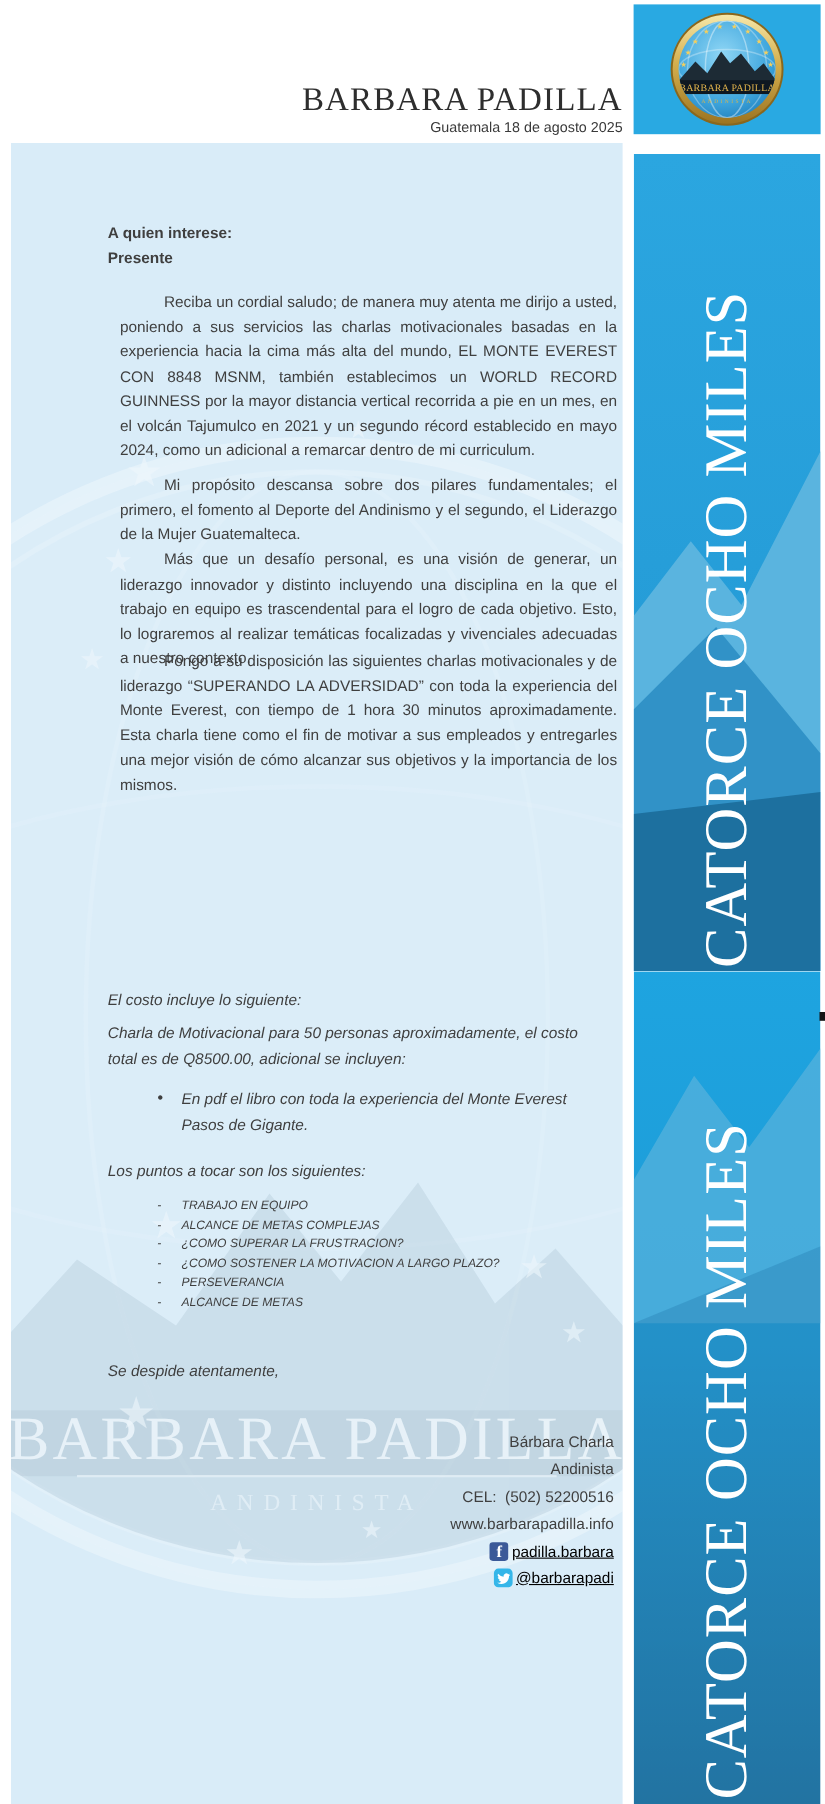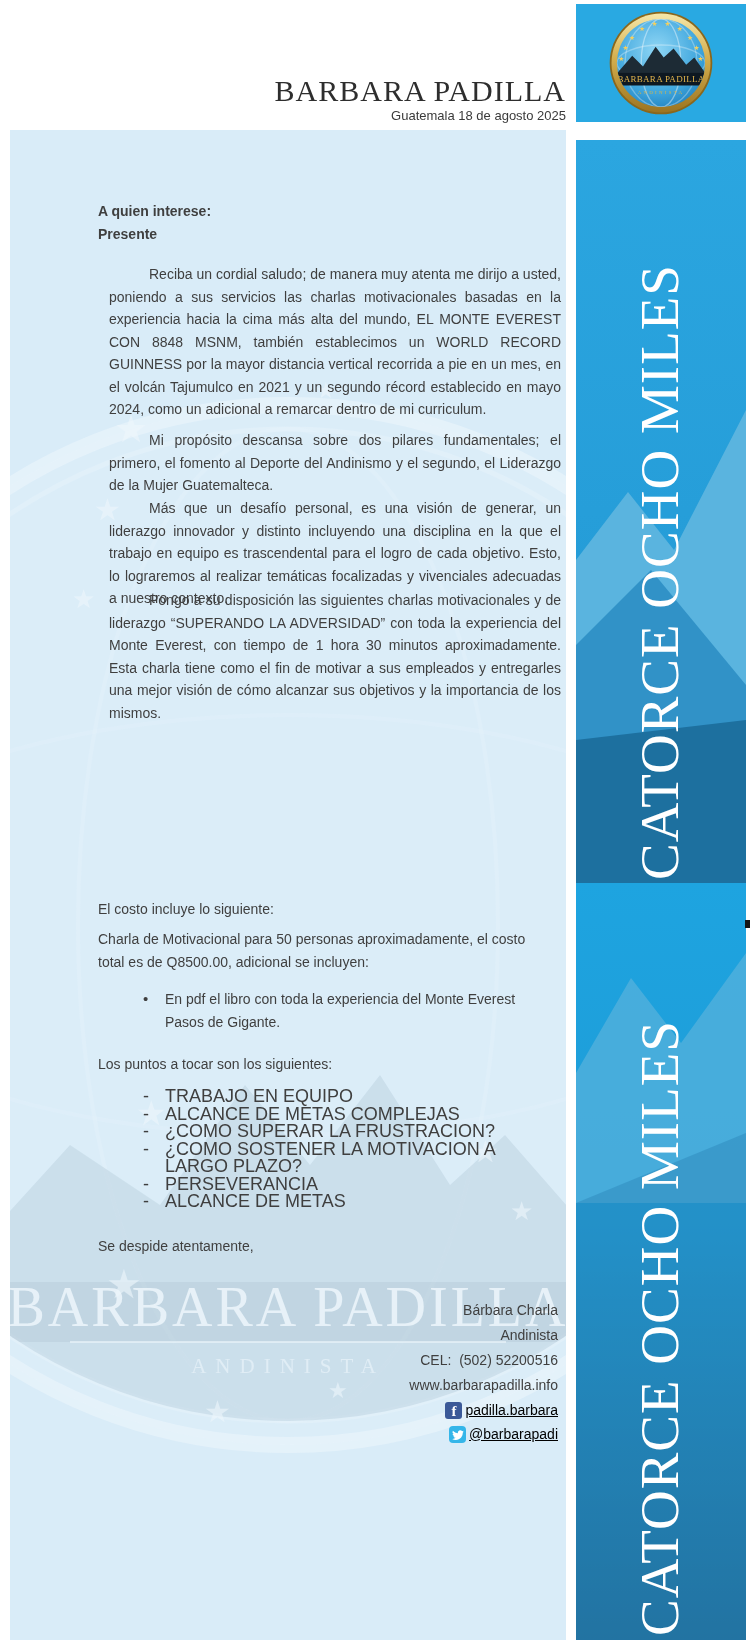--- a/index.html
+++ b/index.html
@@ -11,24 +11,24 @@
     font-family:"Liberation Serif","DejaVu Serif",serif;font-size:30px;letter-spacing:1px;color:#2e2e2e;}
   .header-date{position:absolute;top:108px;left:10px;width:556px;text-align:right;
     font-size:13px;font-weight:400;color:#3a3a3a;}
 
   
   .panel{position:absolute;top:130px;left:10px;width:556px;height:1510px;background:#d9ecf8;}
   .wm-svg{position:absolute;top:0;left:0;pointer-events:none;}
   .block{position:absolute;left:88px;width:452px;font-size:14px;line-height:22.5px;}
   .salutation{top:46px;font-weight:700;line-height:23px;margin-top:24px;}
   .para{margin:11px;text-align:justify;text-indent:40px;}
-  .plain{text-align:left;text-indent:0;}
+  .plain{text-align:left;text-indent:0;font-style:italic;}
   .bullet-item{position:relative;padding-left:22px;width:372px;}
   .bullet-item::before{content:"\2022";position:absolute;left:0;top:0;font-size:15px;}
-  .topics{line-height:17.5px;font-size:18px;}
+  .topics{line-height:17.5px;font-size:11px;}
   .topic{position:relative;padding-left:22px;margin-left:45px;}
   .topic::before{content:"-";position:absolute;left:0;top:0;}
   .sig{position:absolute;right:8px;top:1168px;text-align:right;font-size:14px;line-height:25px;}
   .phone{white-space:pre-wrap;}
   .social-row{display:flex;justify-content:flex-end;align-items:center;gap:3px;height:24px;}
   .link{color:#000000;text-decoration:underline;cursor:pointer;}
   .fb-icon{display:inline-flex;align-items:flex-end;justify-content:center;width:17px;height:17px;
     background:#3b5998;border-radius:3px;color:#fff;font-family:"Liberation Serif",serif;
     font-weight:700;font-size:15px;line-height:15px;overflow:hidden;}
   .tw-icon{display:inline-flex;align-items:center;justify-content:center;width:17px;height:17px;

